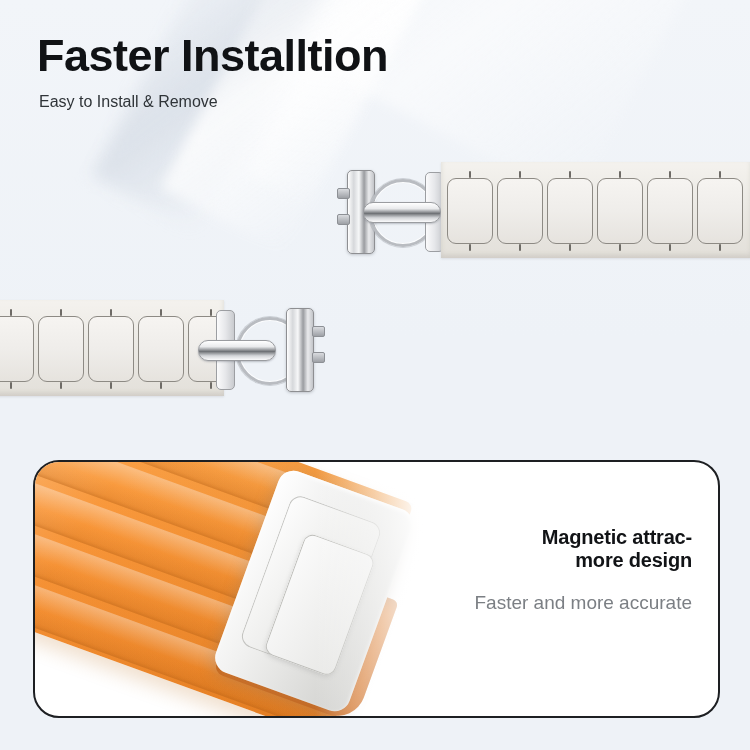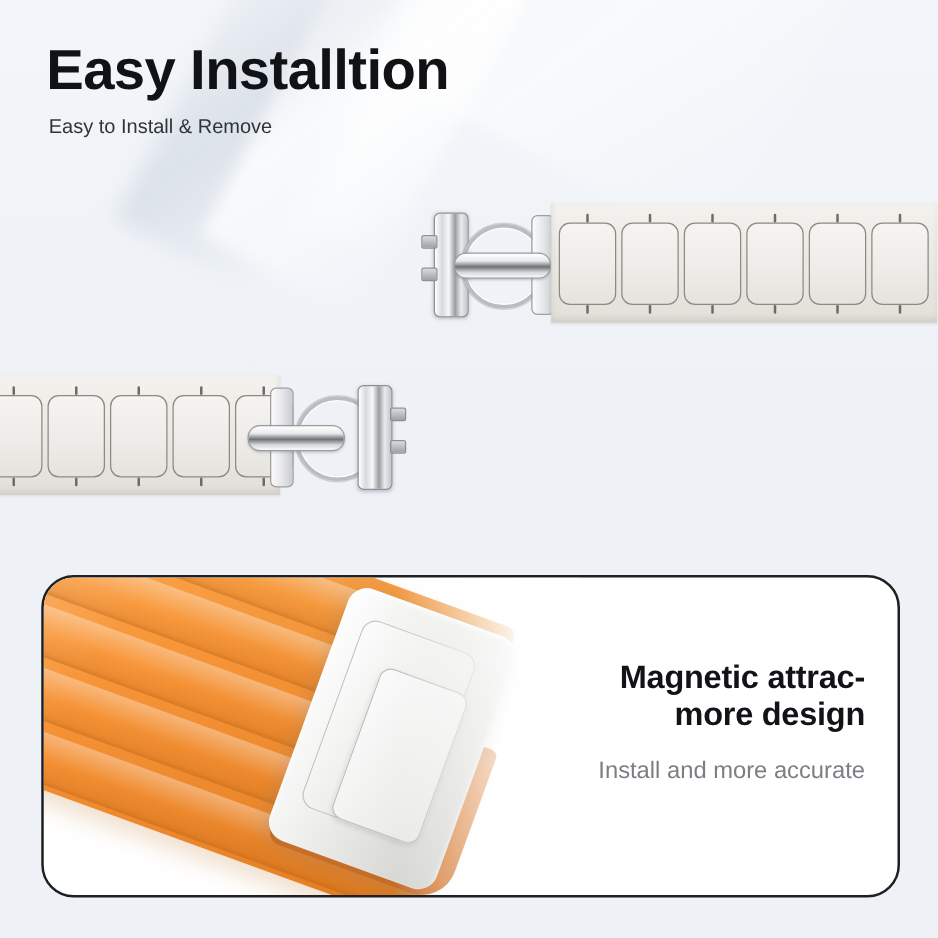--- a/index.html
+++ b/index.html
@@ -157,39 +157,39 @@
   }
   .photo-fade{
     position:absolute;right:0;top:0;width:150px;height:254px;
     background:linear-gradient(90deg, rgba(255,255,255,0), #ffffff 72%);
   }
 
   .card-text{
     position:absolute;right:26px;top:64px;width:300px;text-align:right;
   }
   .feature-title{
-    font-size:26px;font-weight:bold;color:#111316;line-height:1.16;margin:0;
+    font-size:20px;font-weight:bold;color:#111316;line-height:1.16;margin:0;
     letter-spacing:-.2px;
   }
   .feature-sub{
     font-size:19px;color:#7b7f84;line-height:1.4;margin:18px 0 0 0;font-weight:normal;
   }
 </style>
 </head>
 <body>
 
 <div class="page">
 
   <div class="shade"></div>
   <div class="streak s1"></div>
   <div class="streak s2"></div>
   <div class="streak s3"></div>
 
   <div class="header">
-    <h1 class="title">Easy Installtion</h1>
+    <h1 class="title">Faster Installtion</h1>
     <p class="subtitle">Easy to Install &amp; Remove</p>
   </div>
 
   <div class="band-wrap band-top">
     <div class="clasp" style="left:0;">
       <div class="plate" style="left:2px;"></div>
       <div class="pin" style="left:-8px;top:26px;"></div>
       <div class="pin" style="left:-8px;top:52px;"></div>
       <div class="dring" style="left:24px;"></div>
       <div class="post" style="left:80px;"></div>
@@ -240,18 +240,18 @@
       </div>
       <div class="photo-fade"></div>
     </div>
 
     <div class="card-text">
       <h2 class="feature-title">
         <span>Magnetic attrac-</span><br>
         <span>more design</span>
       </h2>
       <p class="feature-sub">
-        <span>Install and more accurate</span><br>
+        <span>Faster and more accurate</span><br>
       </p>
     </div>
   </div>
 
 </div>
 
 </body></html>

